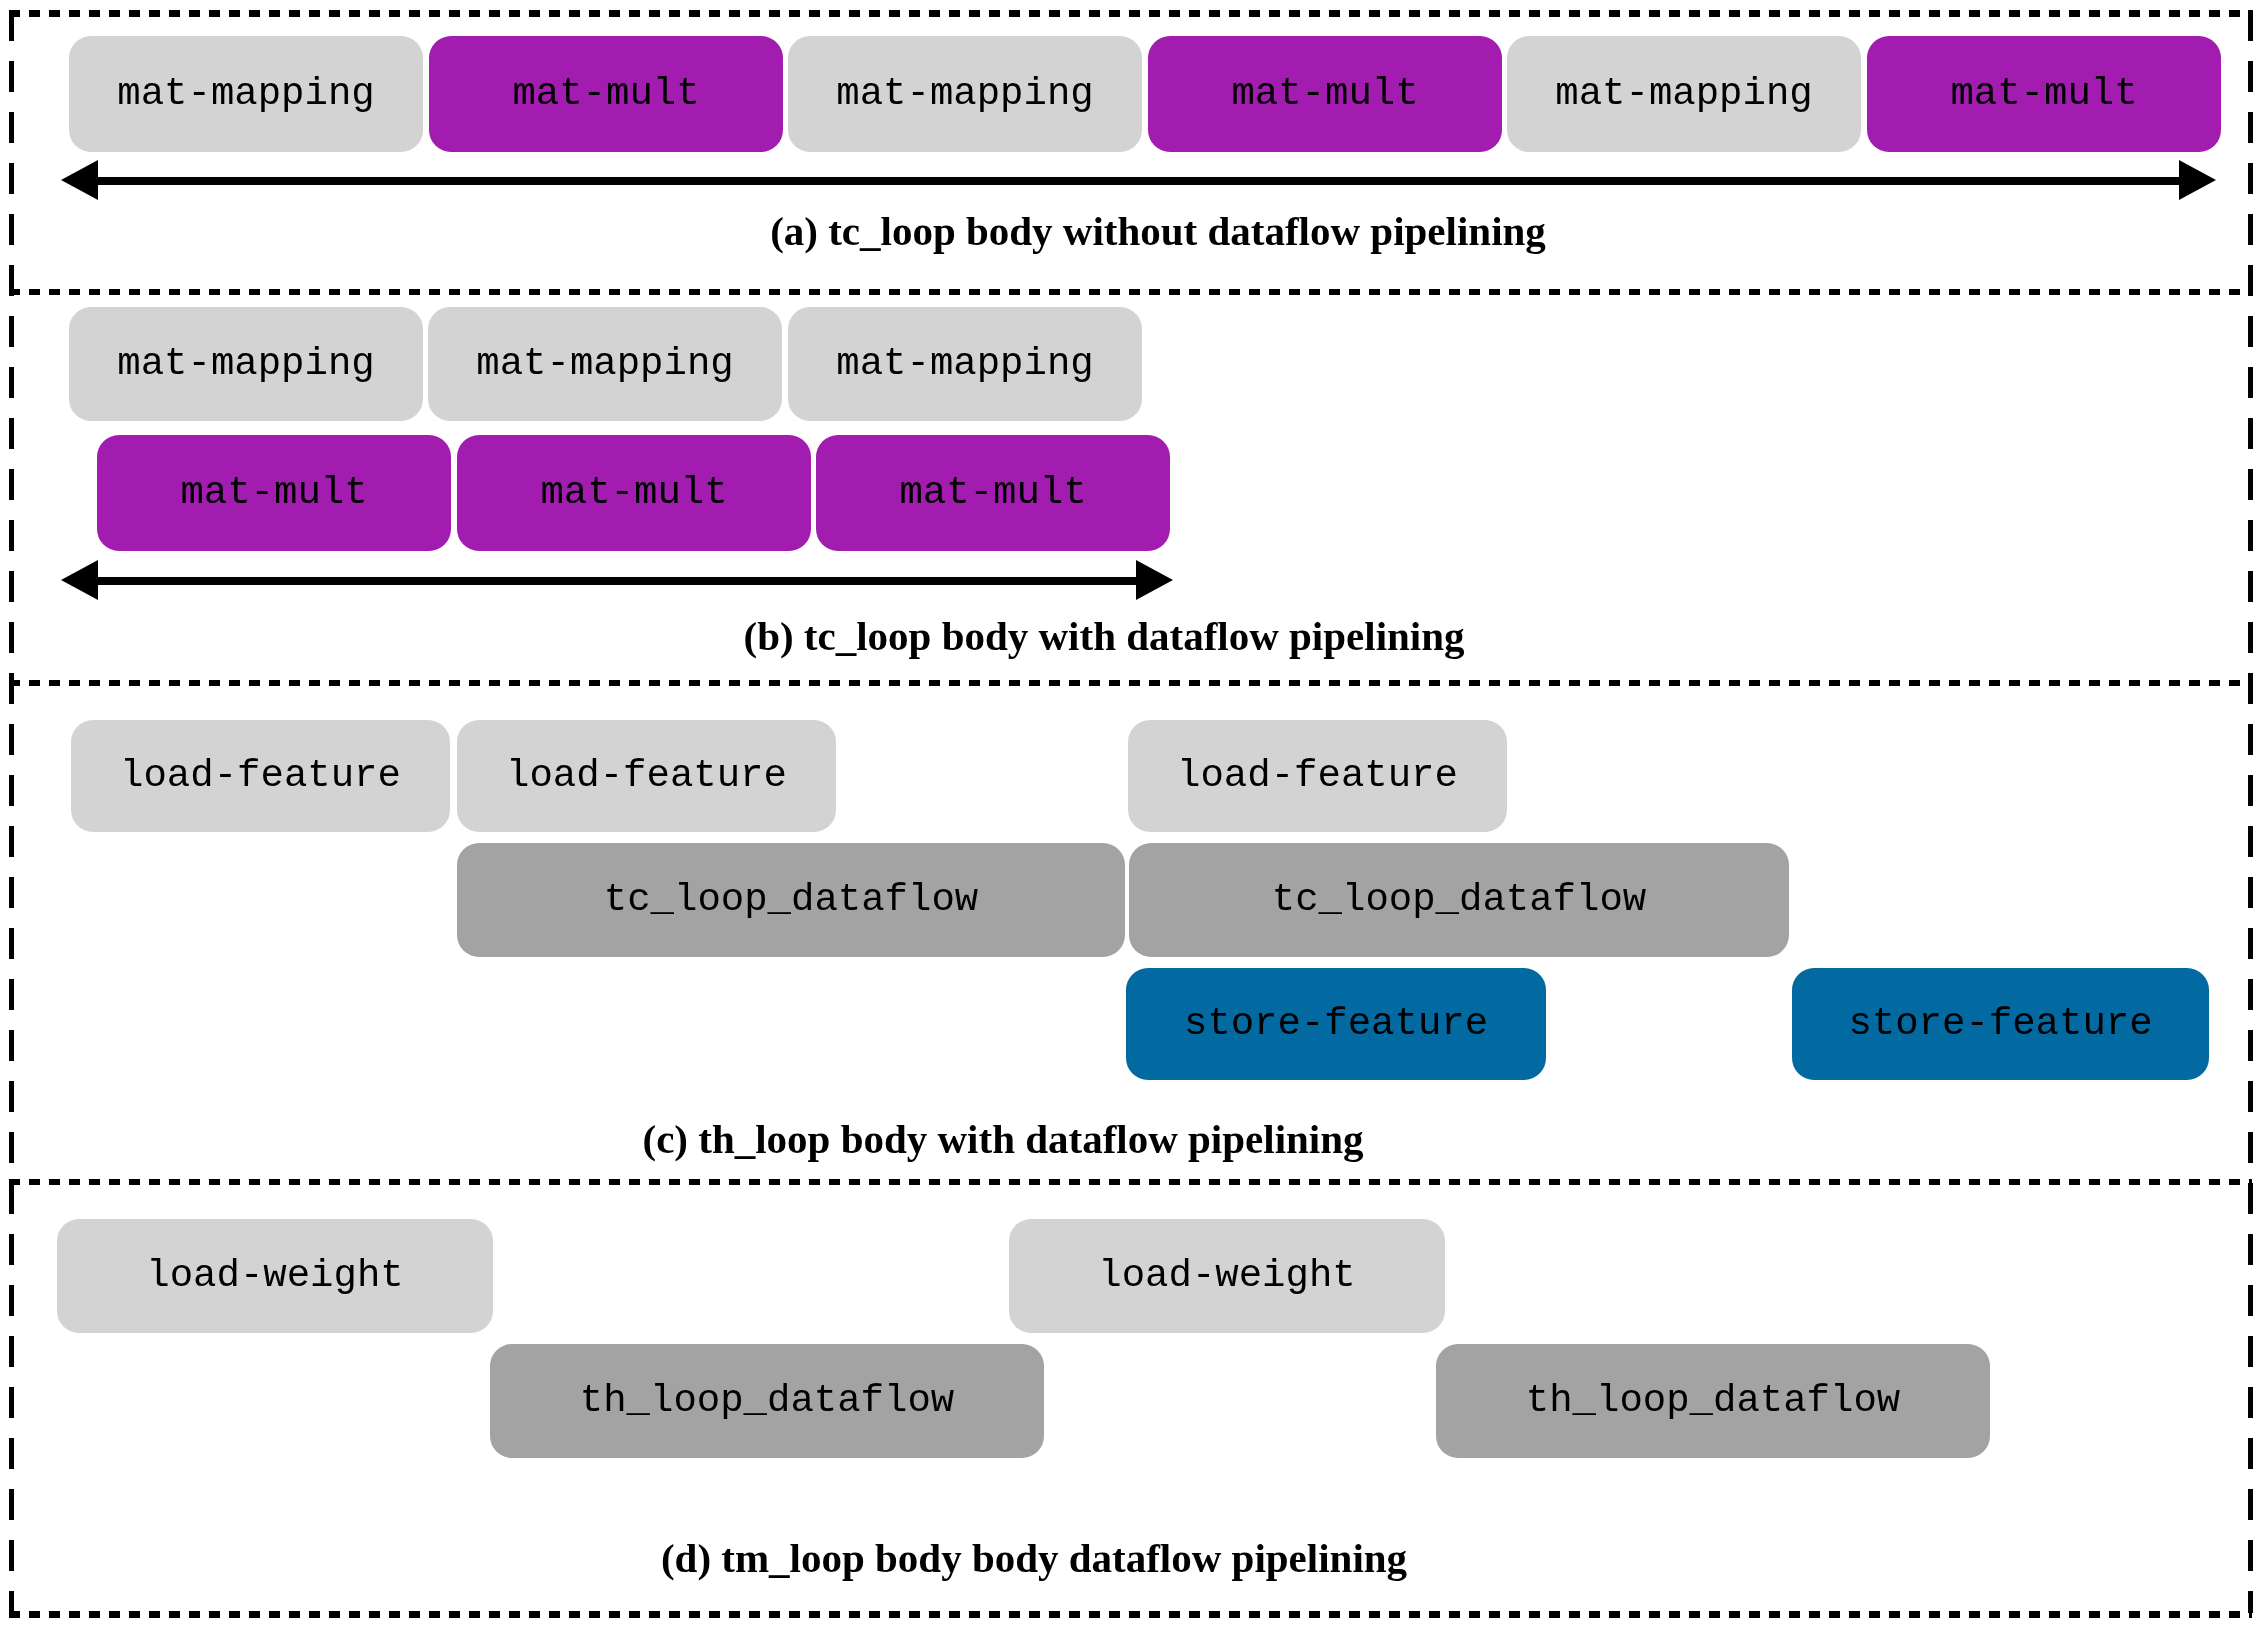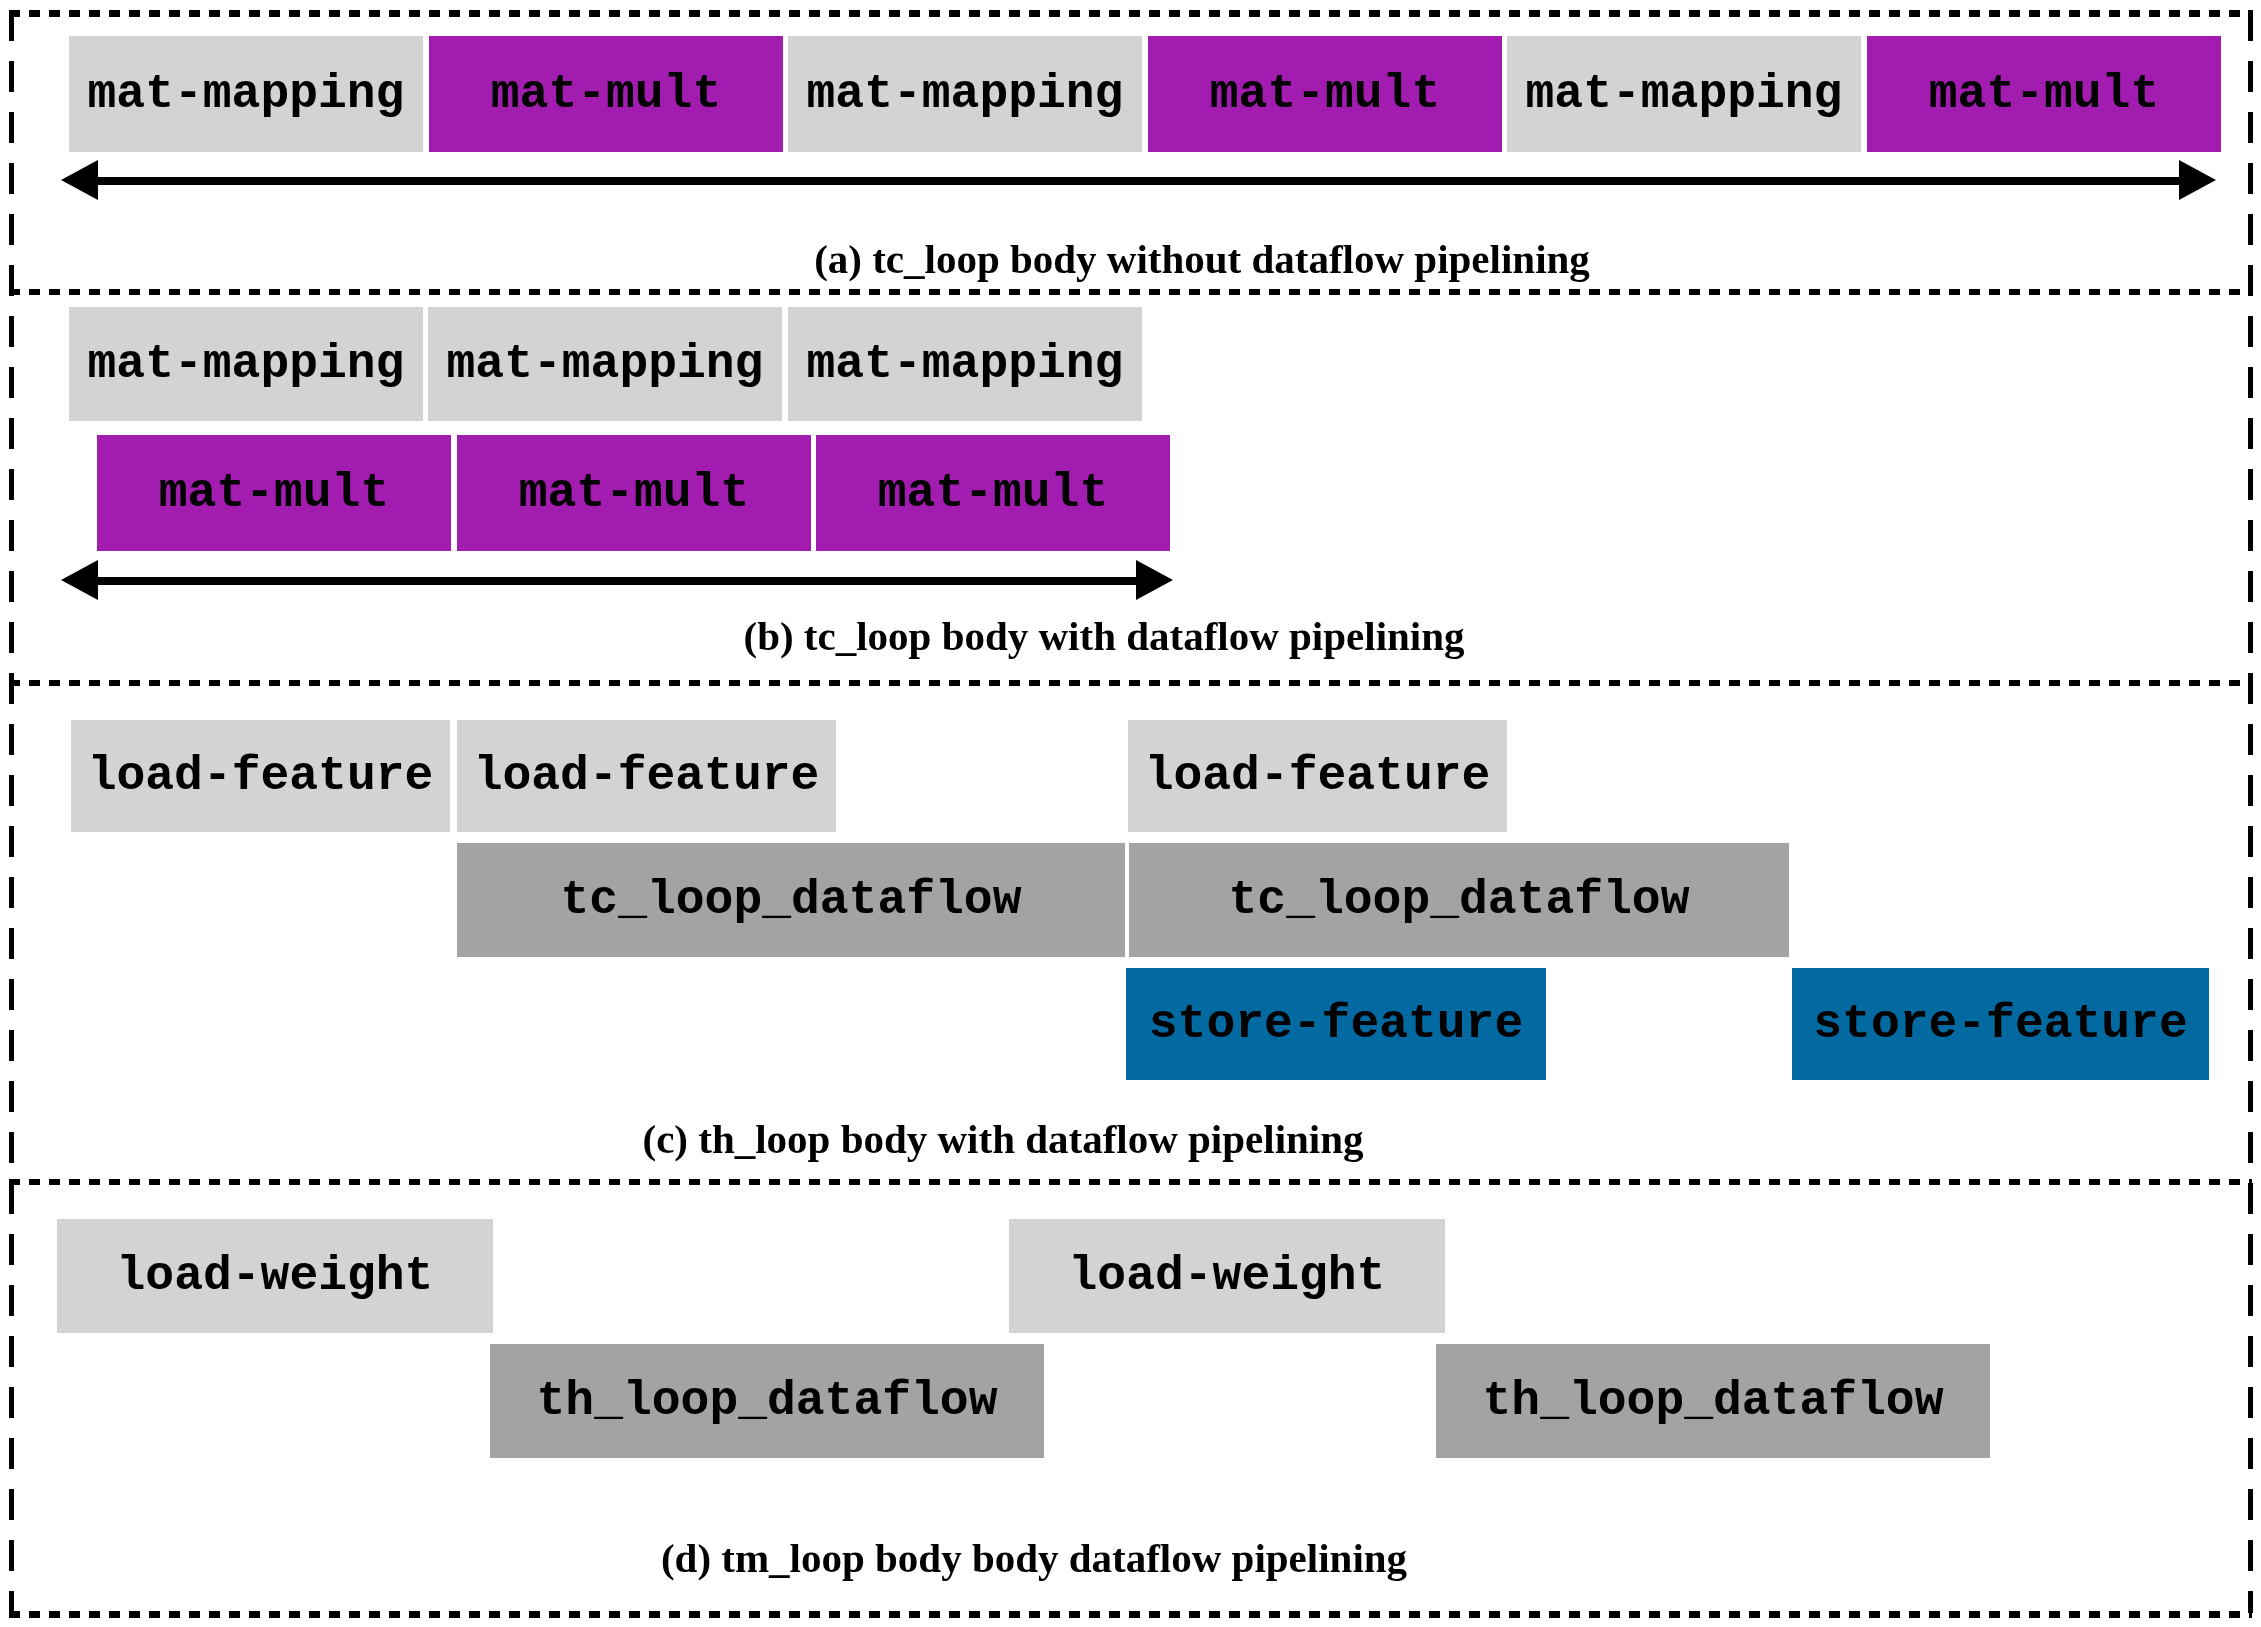--- a/index.html
+++ b/index.html
@@ -8,22 +8,22 @@
     width:2261px;height:1627px;
     background:#ffffff;
     font-family:"Liberation Sans",sans-serif;
     overflow:hidden;
   }
   
   .box{
     position:absolute;
     display:flex;align-items:center;justify-content:center;
     font-family:"Liberation Mono","DejaVu Sans Mono",monospace;
-    font-weight:bold;font-size:48px;line-height:1;
-    color:#000000;white-space:nowrap;
+    font-weight:normal;font-size:39px;line-height:1;
+    color:#000000;white-space:nowrap;border-radius:22px;
   }
   .c-light{background:#d3d3d3;}
   .c-med{background:#a21caf;}
   .c-dark{background:#a3a3a3;}
   .c-pale{background:#0369a1;}
   
   .caption{
     position:absolute;
     transform:translateX(-50%);
     font-family:"Liberation Serif","DejaVu Serif",serif;
@@ -72,21 +72,21 @@
     <div class="box c-med" style="left:1148px;top:36px; width:354px; height:116px;">mat-mult</div>
     <div class="box c-light" style="left:1507px;top:36px; width:354px; height:116px;">mat-mapping</div>
     <div class="box c-med" style="left:1867px;top:36px; width:354px; height:116px;">mat-mult</div>
 
     <div class="arrow" style="left:61px; top:159px; width:2155px;">
       <div class="head l"></div>
       <div class="shaft"></div>
       <div class="head r"></div>
     </div>
 
-    <div class="caption" style="left:1158px; top:236px;margin-left:44px;">(a) tc_loop body without dataflow pipelining</div>
+    <div class="caption" style="left:1158px; top:208px;">(a) tc_loop body without dataflow pipelining</div>
   </div>
 
   <div>
     <div class="box c-light" style="left:69px;  top:307px; width:354px; height:114px;">mat-mapping</div>
     <div class="box c-light" style="left:428px; top:307px; width:354px; height:114px;">mat-mapping</div>
     <div class="box c-light" style="left:788px;top:307px; width:354px; height:114px;">mat-mapping</div>
 
     <div class="box c-med" style="left:97px; top:435px; width:354px; height:116px;">mat-mult</div>
     <div class="box c-med" style="left:457px; top:435px; width:354px; height:116px;">mat-mult</div>
     <div class="box c-med" style="left:816px;top:435px; width:354px; height:116px;">mat-mult</div>

